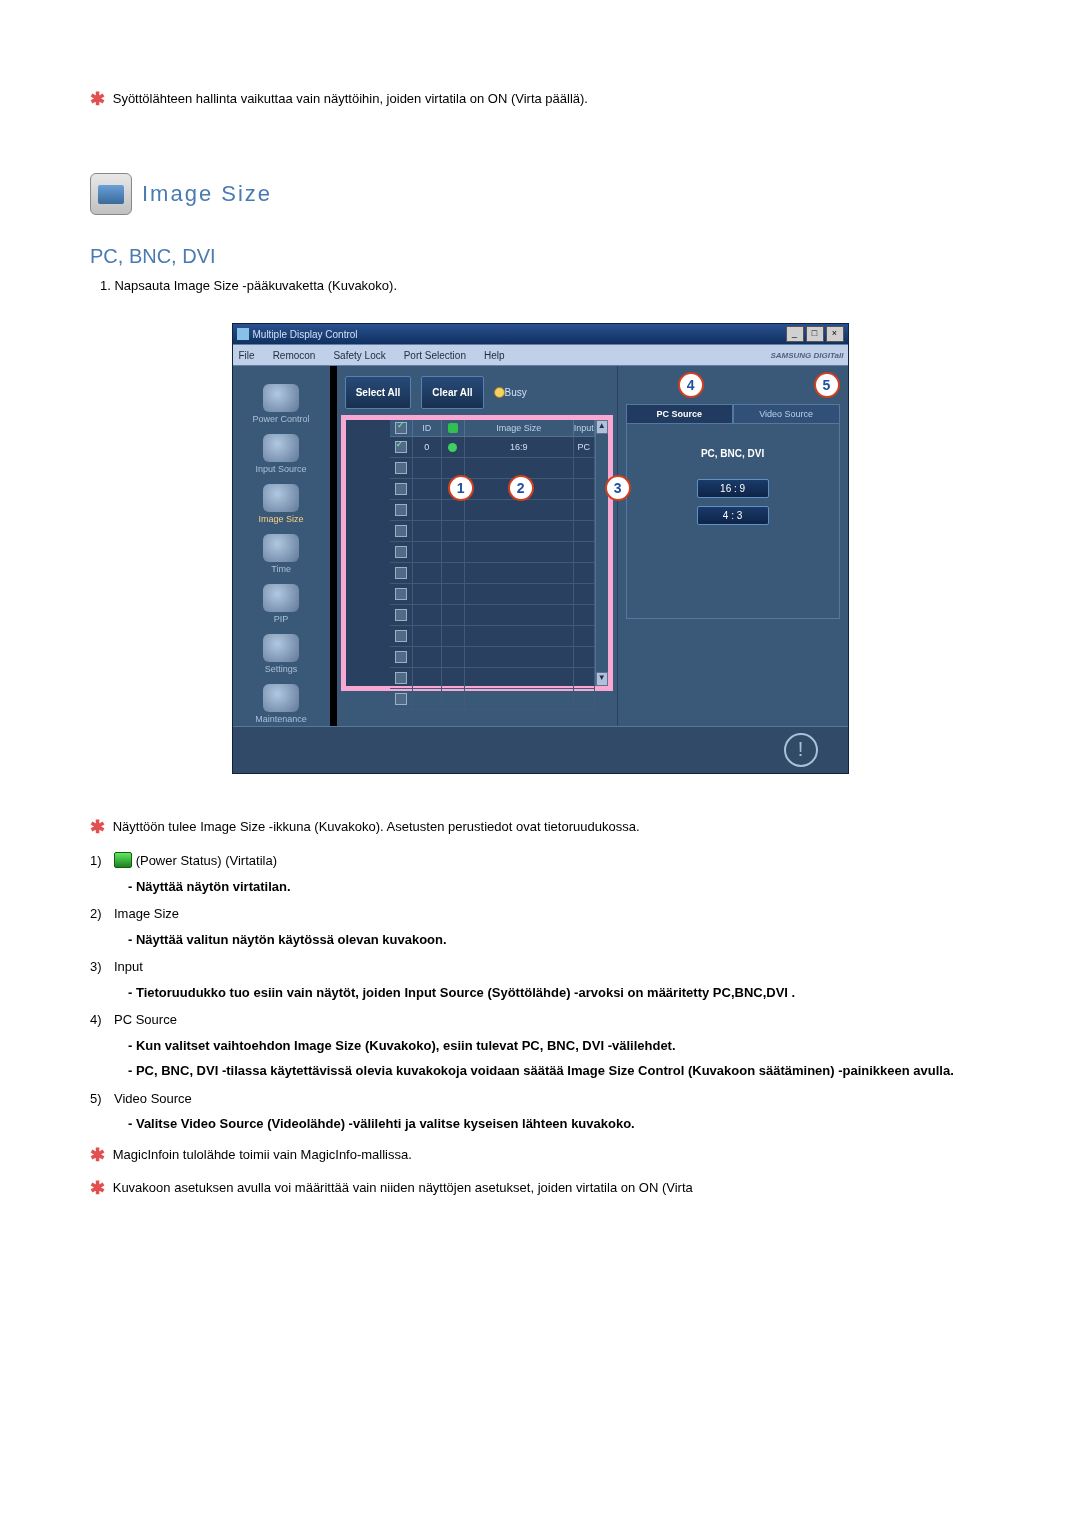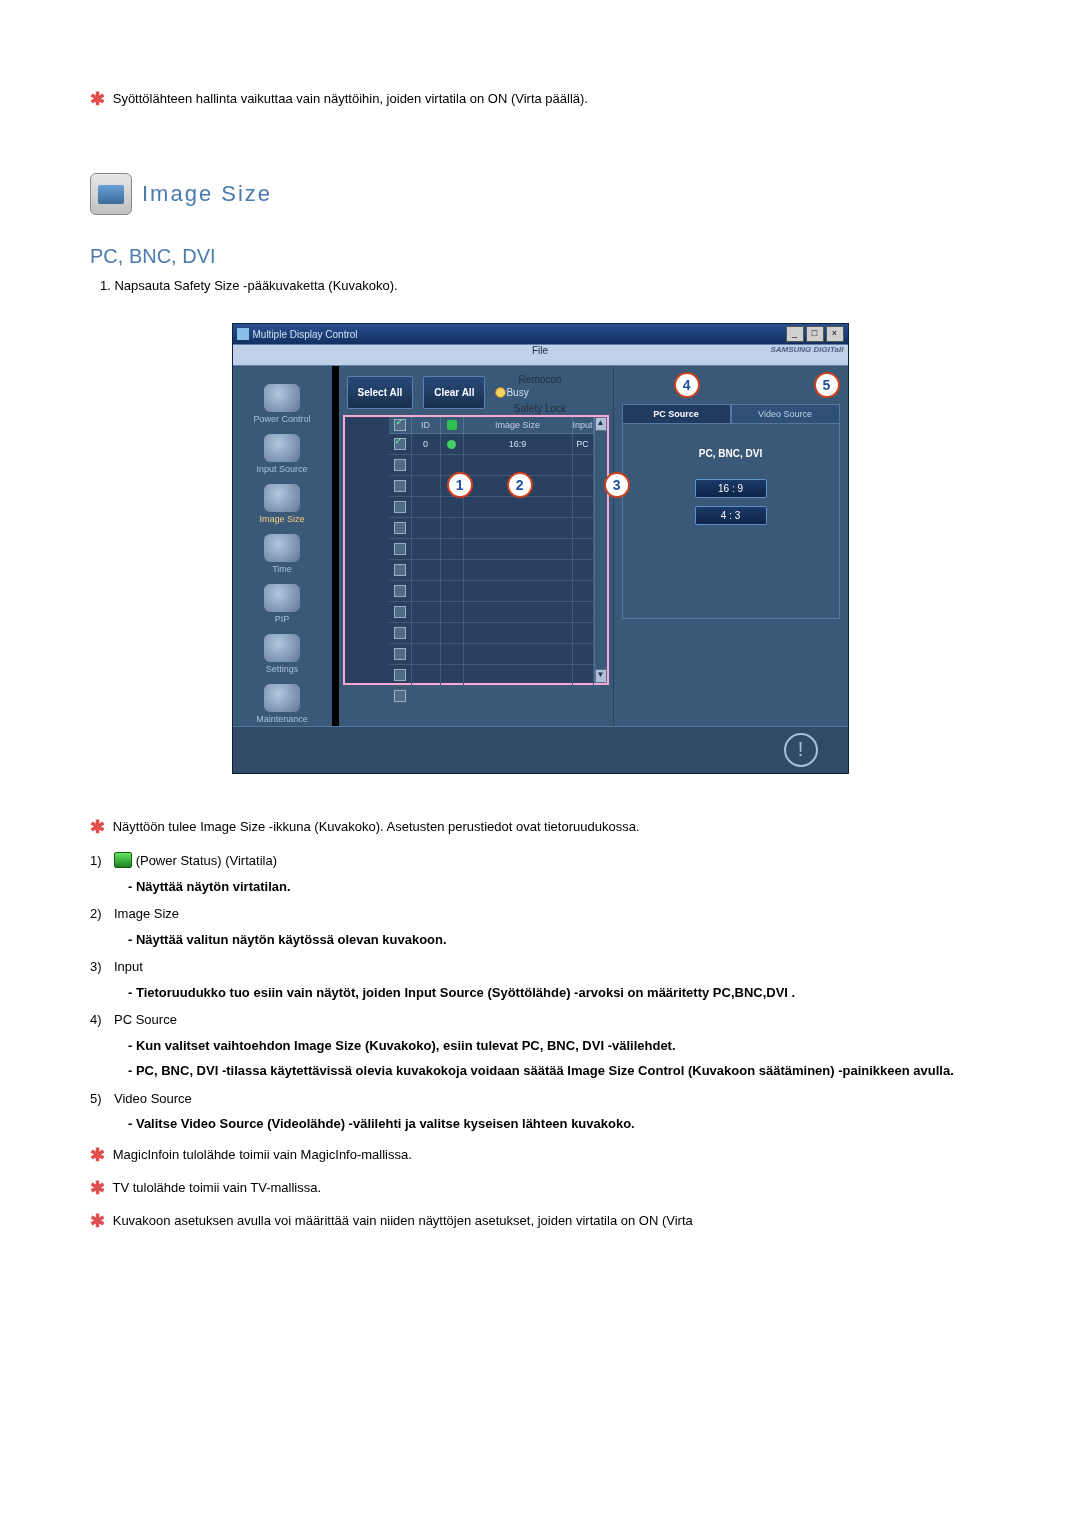--- a/index.html
+++ b/index.html
@@ -111,21 +111,20 @@
     background: #c0d0e8;
     height: 20px;
     display: flex;
     align-items: center;
     color: #203040;
     padding: 0 6px;
     gap: 18px;
     justify-content: flex-start;
     border-bottom: 1px solid #6080a8;
     position: relative;
-    flex-direction: column;
   }
   .menubar .brand {
     position: absolute;
     right: 4px;
     font-size: 8px;
     font-style: italic;
     font-weight: bold;
     color: #506080;
   }
   .app-body {
@@ -186,21 +185,21 @@
   }
   .busy-dot {
     width: 9px;
     height: 9px;
     background: #f6d060;
     border-radius: 50%;
     border: 1px solid #a08030;
   }
   .grid {
     background: #2a4060;
-    border: 2px solid #f9a8d4;
+    border: 5px solid #f9a8d4;
     height: 266px;
     position: relative;
     display: flex;
     padding-left: 44px;
   }
   .grid-cols {
     flex: 1;
   }
   .grid-header {
     display: flex;
@@ -392,21 +391,21 @@
 
   <div class="section-header">
     <div class="section-icon">
       <div class="section-icon-inner"></div>
     </div>
     <div class="section-title">Image Size</div>
   </div>
 
   <div class="subheading">PC, BNC, DVI</div>
   <div class="step">
-    1. <span>Napsauta Safety Size -pääkuvaketta (Kuvakoko).</span>
+    1. <span>Napsauta Image Size -pääkuvaketta (Kuvakoko).</span>
   </div>
 
   <div class="screenshot">
     <div class="titlebar">
       <div class="titlebar-left">
         <div class="titlebar-icon"></div>
         <span>Multiple Display Control</span>
       </div>
       <div class="window-btns">
         <div class="window-btn">_</div>
@@ -633,21 +632,17 @@
     <li data-num="5">
       <span>Video Source</span>
       <div class="sub">- Valitse Video Source (Videolähde) -välilehti ja valitse kyseisen lähteen kuvakoko.</div>
     </li>
   </ol>
 
   <div class="note-line">
     <span class="star">✱</span>
     <span>MagicInfoin tulolähde toimii vain MagicInfo-mallissa.</span>
   </div>
-  <div class="note-line">
-    <span class="star">✱</span>
-    <span>TV tulolähde toimii vain TV-mallissa.</span>
-  </div>
   <div class="note-line" style="margin-top:6px;">
     <span class="star">✱</span>
     <span>Kuvakoon asetuksen avulla voi määrittää vain niiden näyttöjen asetukset, joiden virtatila on ON (Virta</span>
   </div>
 </div>
 
 </body></html>

